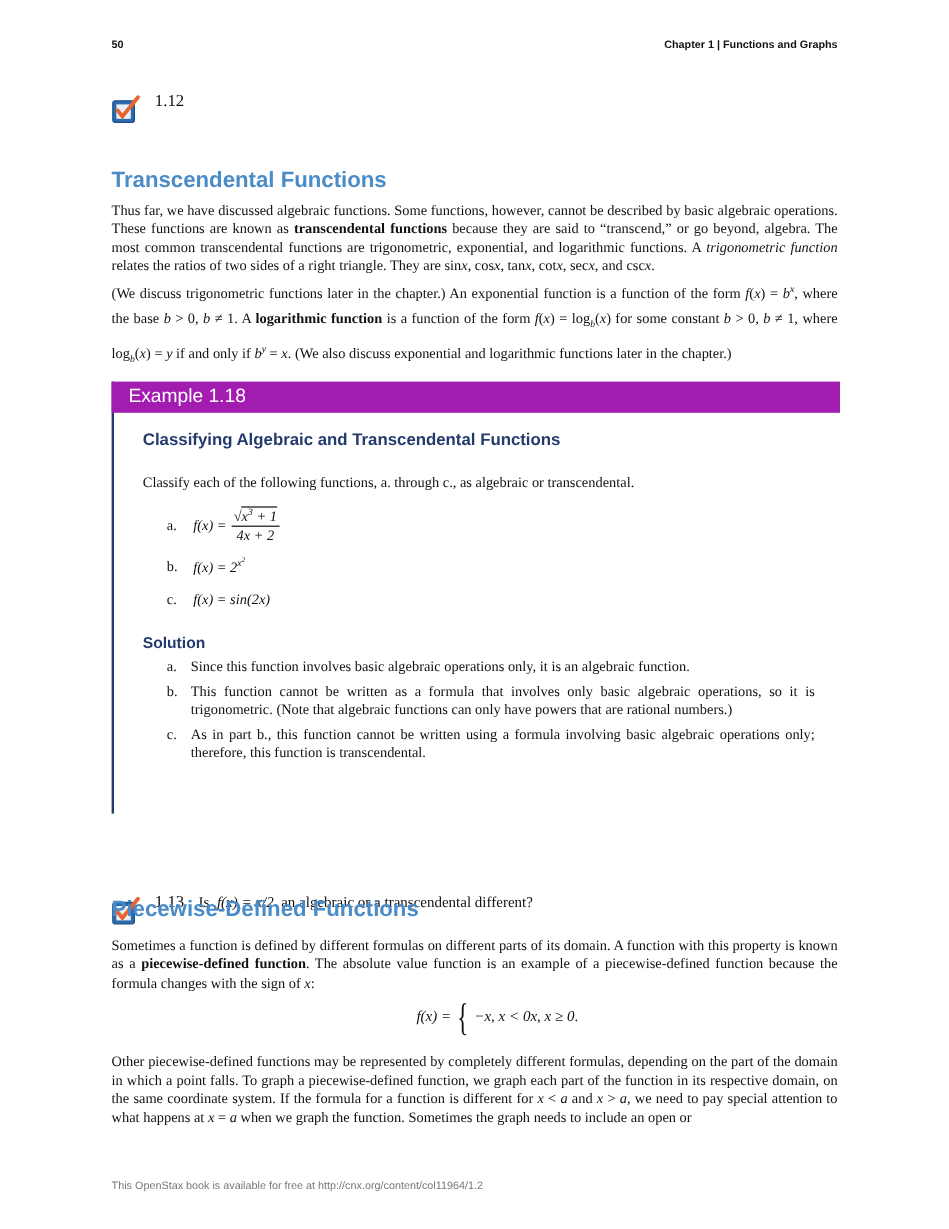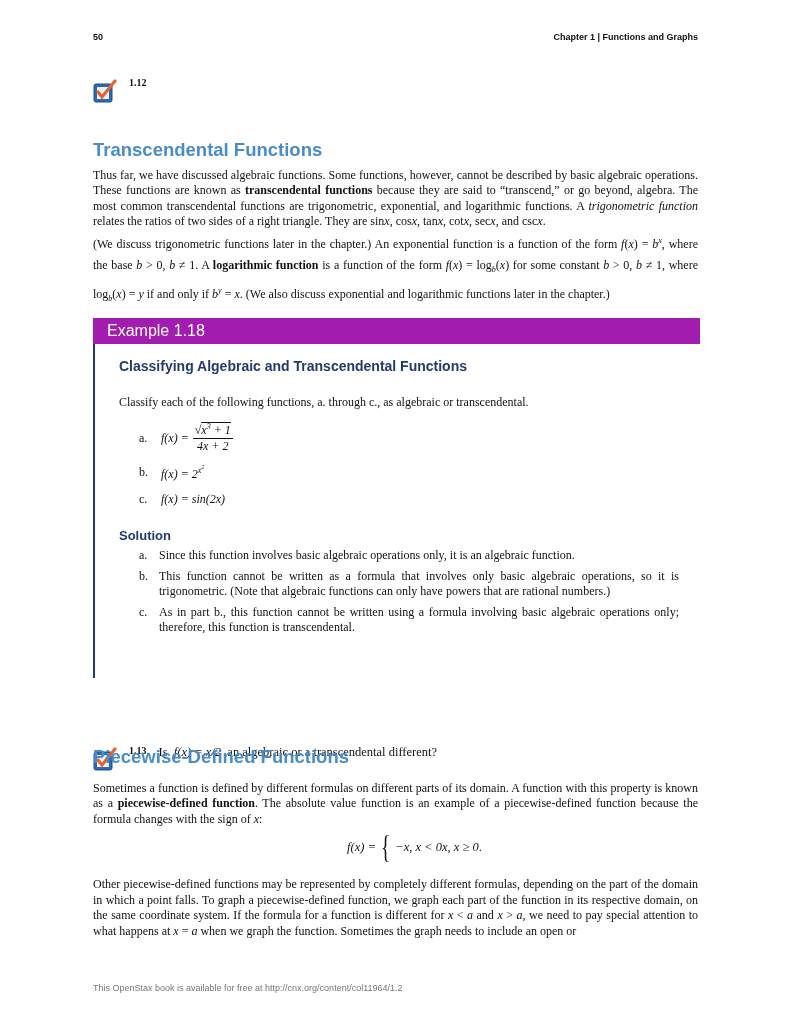--- a/index.html
+++ b/index.html
@@ -3,21 +3,21 @@
 <meta charset="utf-8">
 <style>
   html, body { margin: 0; padding: 0; background: #ffffff; }
   body { width: 791px; height: 1024px; position: relative; overflow: hidden;
          font-family: "Liberation Serif", serif; color: #111; }
   .sans { font-family: "Liberation Sans", sans-serif; }
   .hdr-left { position: absolute; left: 93px; top: 32px; font-size: 9px; font-weight: bold; }
   .hdr-right { position: absolute; right: 93px; top: 32px; font-size: 9px; font-weight: bold; }
   .checkpoint { position: absolute; left: 93px; display: flex; align-items: flex-start; }
   .cp-icon { width: 24px; height: 24px; margin-right: 12px; margin-top: 2px; }
-  .cp-num { font-weight: bold; font-size: 10px; margin-right: 12px; }
+  .cp-num { font-weight: normal; font-size: 14px; margin-right: 12px; }
   .cp-text { font-size: 12.5px; }
   .m { font-style: italic; }
   .h2 { position: absolute; left: 93px; font-size: 18.5px; font-weight: bold; color: #4a8cc7; }
   .para { position: absolute; left: 93px; width: 605px; font-size: 12px; line-height: 15.4px; text-align: justify; }
   .para.loose { line-height: 21px; }
   b { font-weight: bold; }
   .ex-box { position: absolute; left: 93px; top: 318px; width: 605px; height: 360px;
             border-left: 2px solid #233a6c; }
   .ex-bar { position: absolute; left: -2px; top: 0; width: 607px; height: 26px; background: #a21caf; }
   .ex-title { position: absolute; left: 14px; top: 4px; font-size: 16px; color: #fff; }

